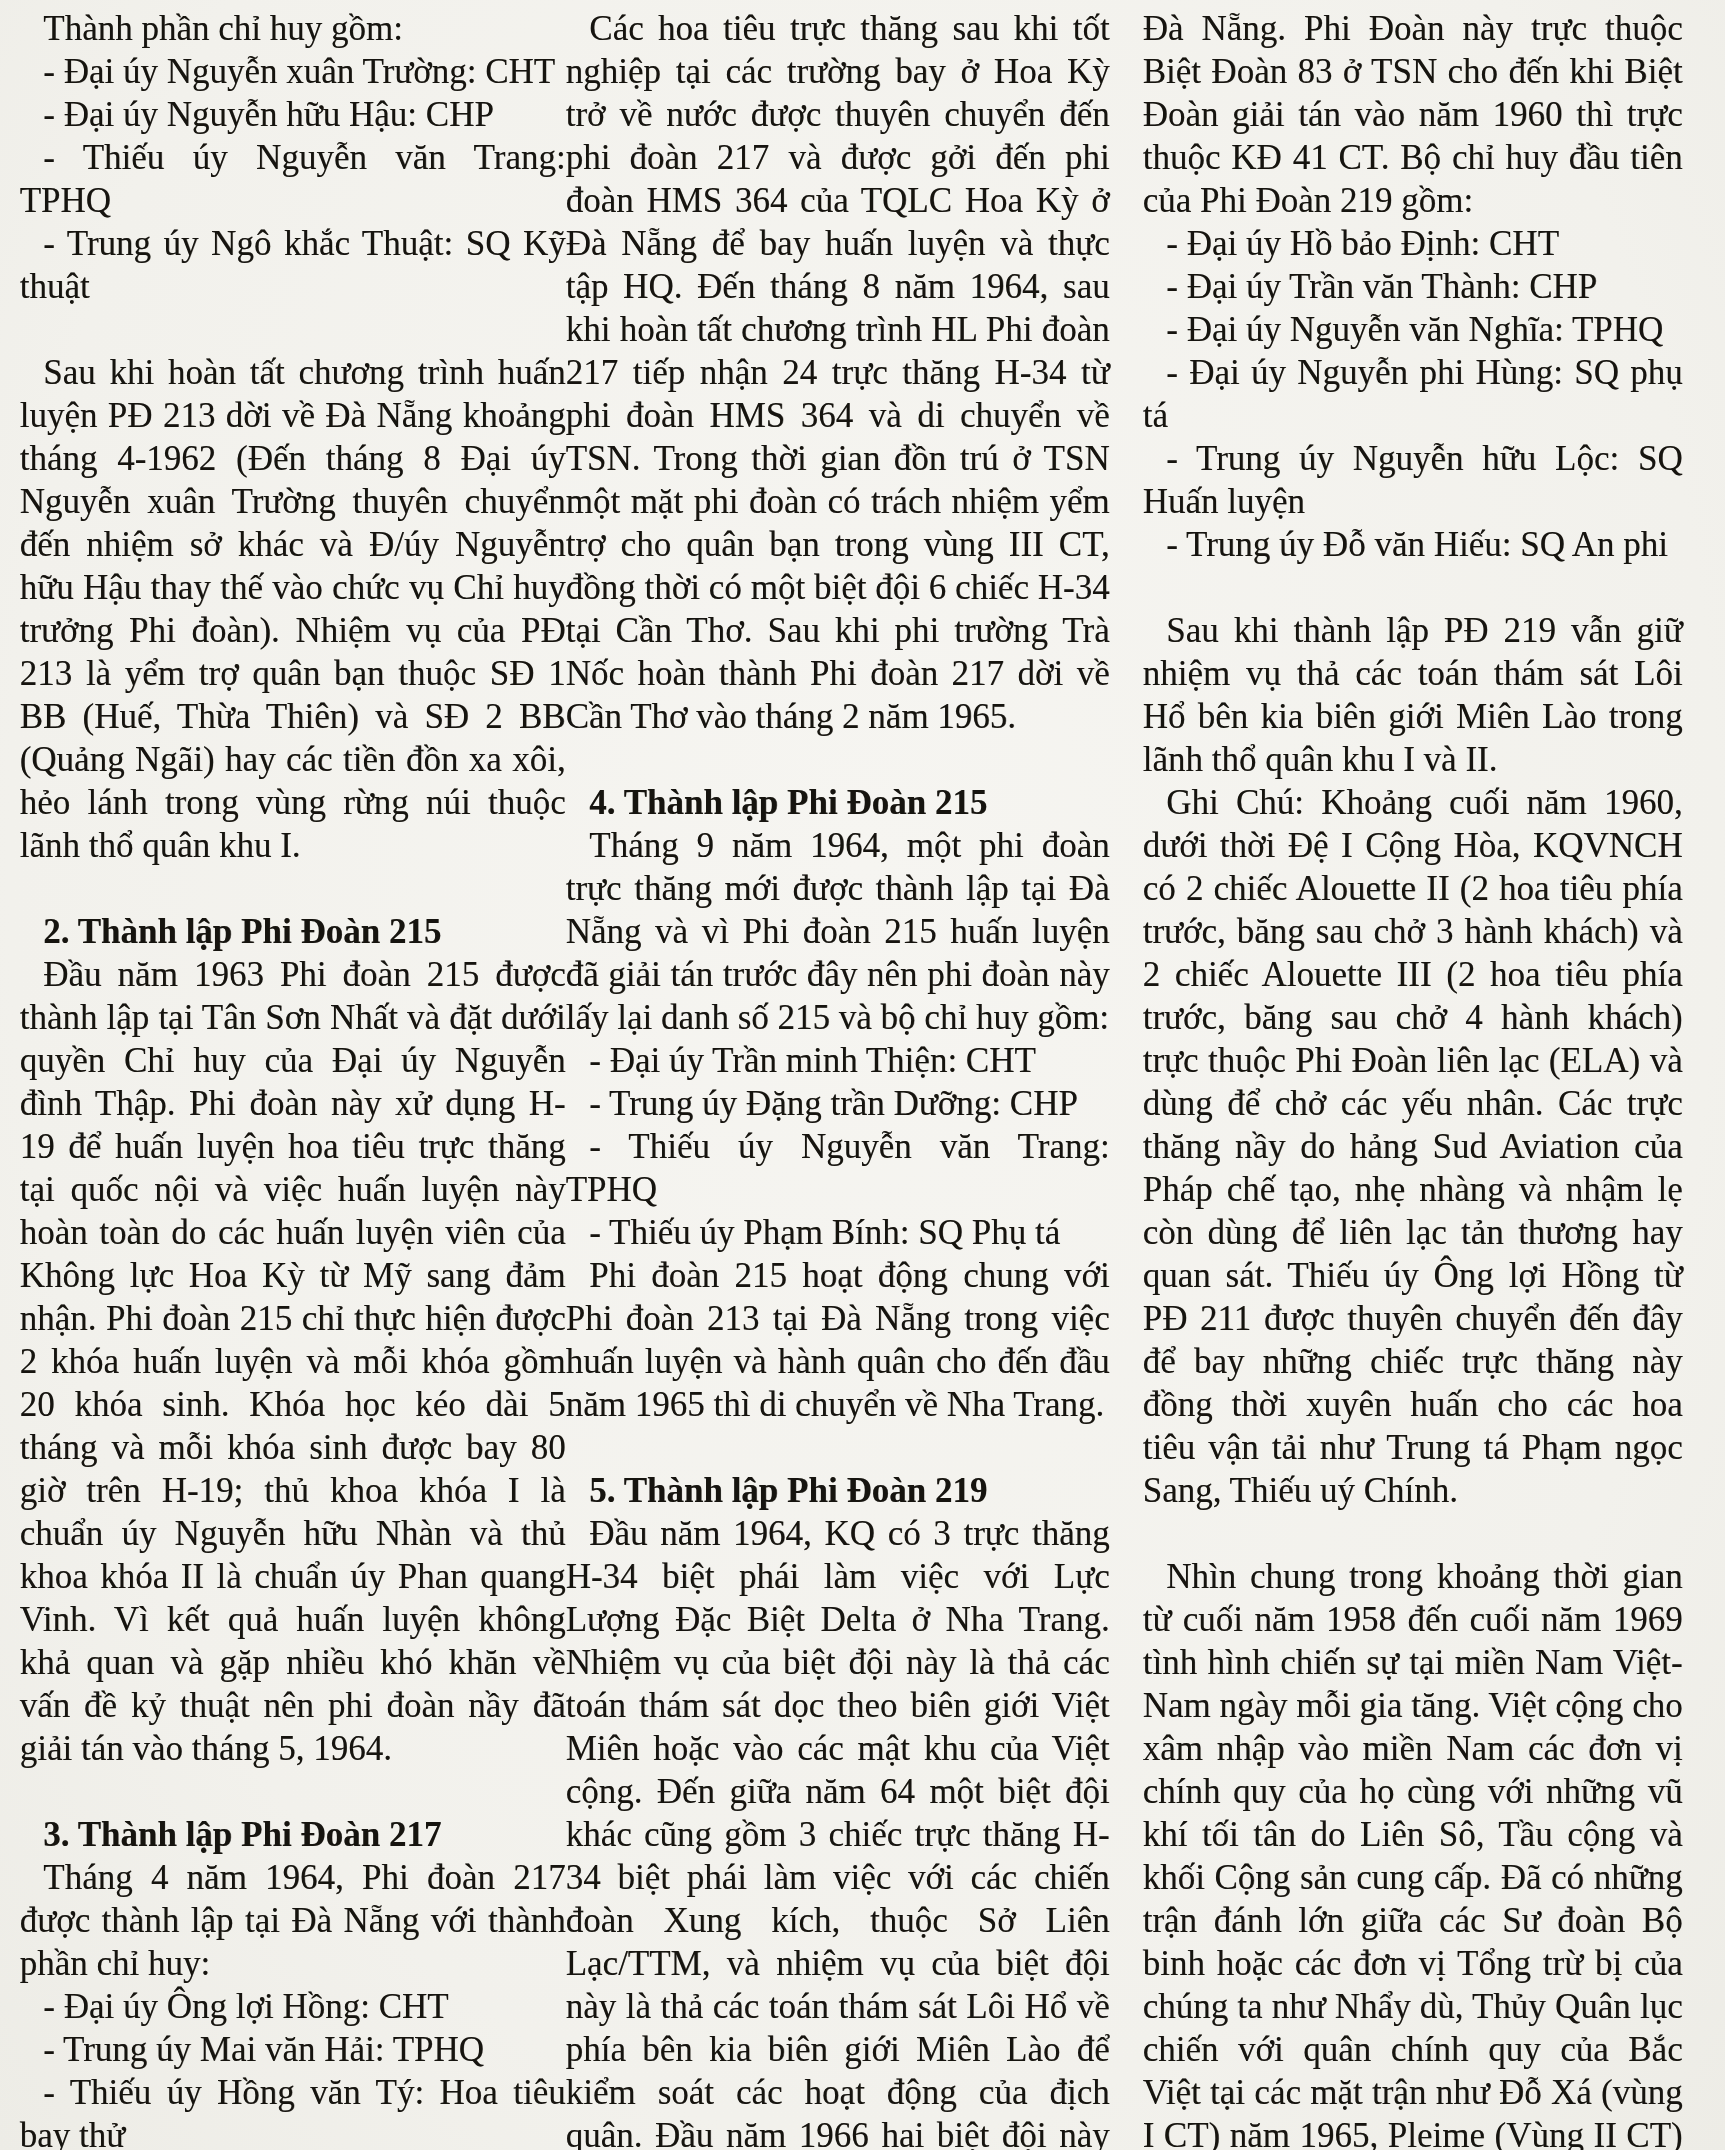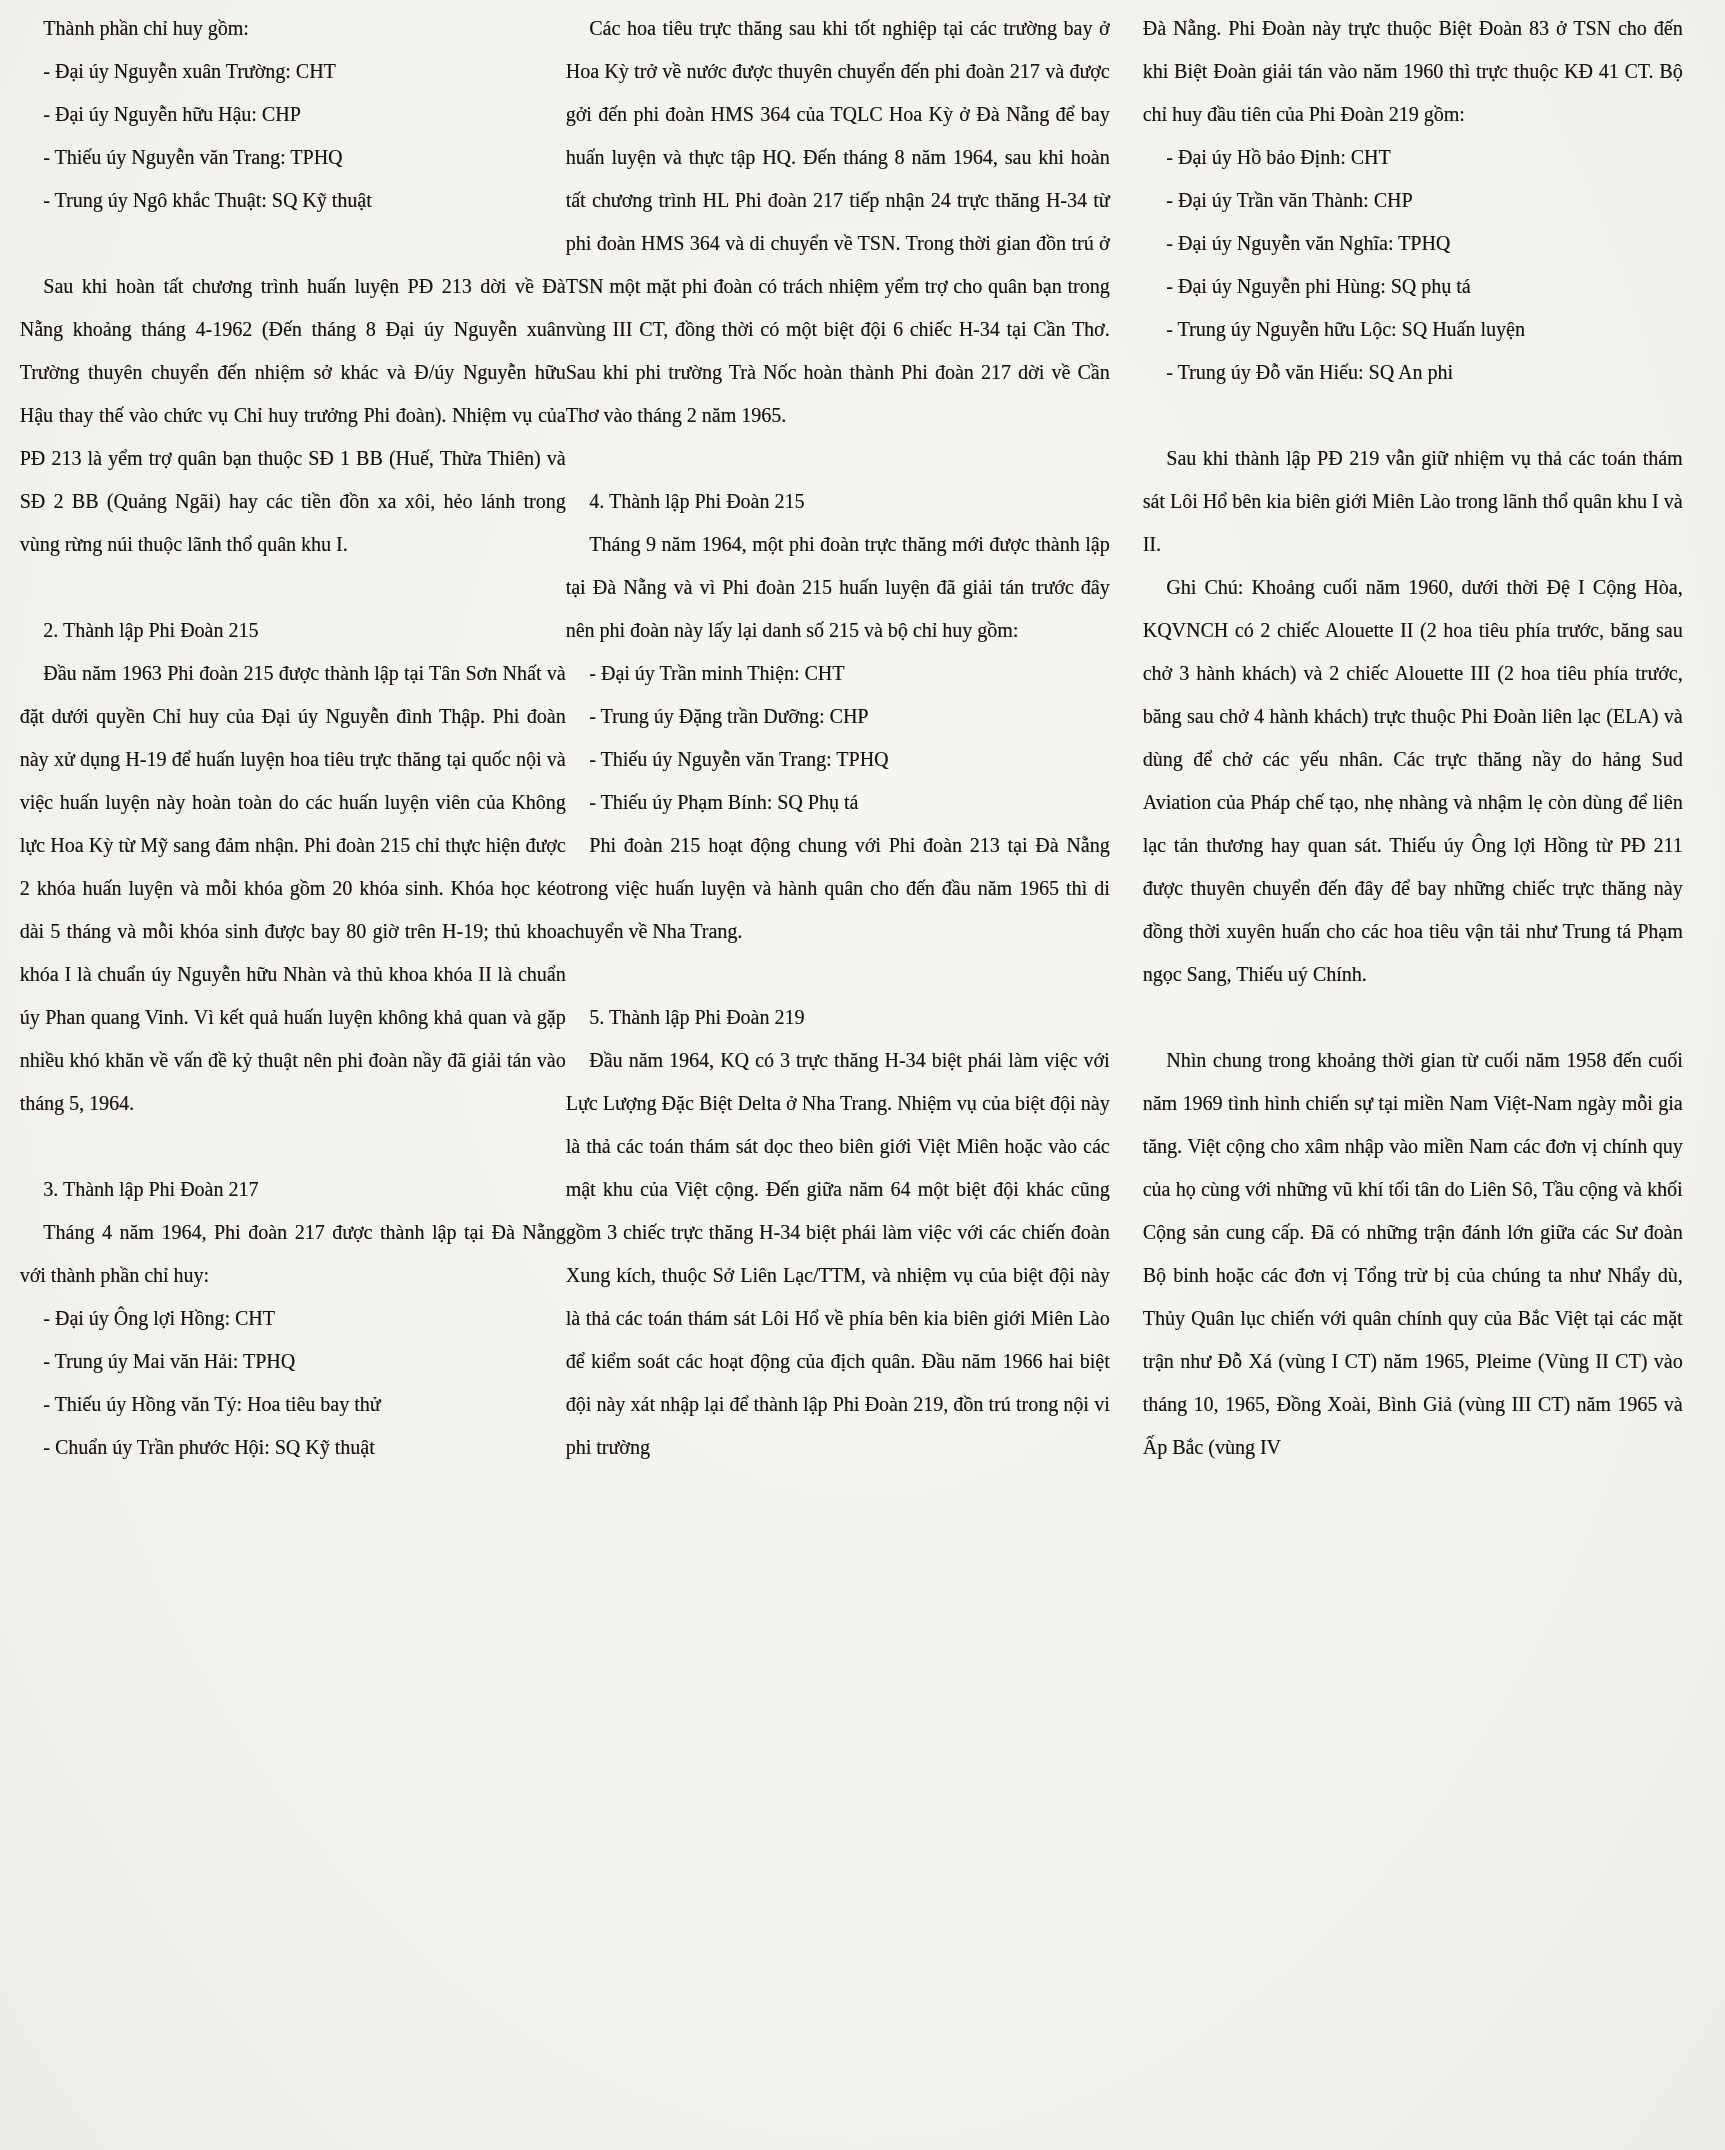--- a/index.html
+++ b/index.html
@@ -22,28 +22,28 @@
   }
   .col {
     box-sizing: border-box;
   }
   .col-1 { width: 546px; }
   .col-2 { width: 544px; }
   .col-3 { width: 540px; margin-left: 33px; }
   .block {
     margin: 0;
     padding: 0;
-    font-size: 20px;
+    font-size: 35px;
     line-height: 43px;
     text-align: justify;
     text-indent: 23.6px;
     text-shadow: 0.3px 0.3px 0.3px rgba(20,16,10,0.45);
   }
   .heading {
-    font-weight: normal;
+    font-weight: bold;
   }
   .flush {
     text-indent: 0;
   }
   .spacer {
     height: 43px;
   }
 </style>
 </head>
 <body>

